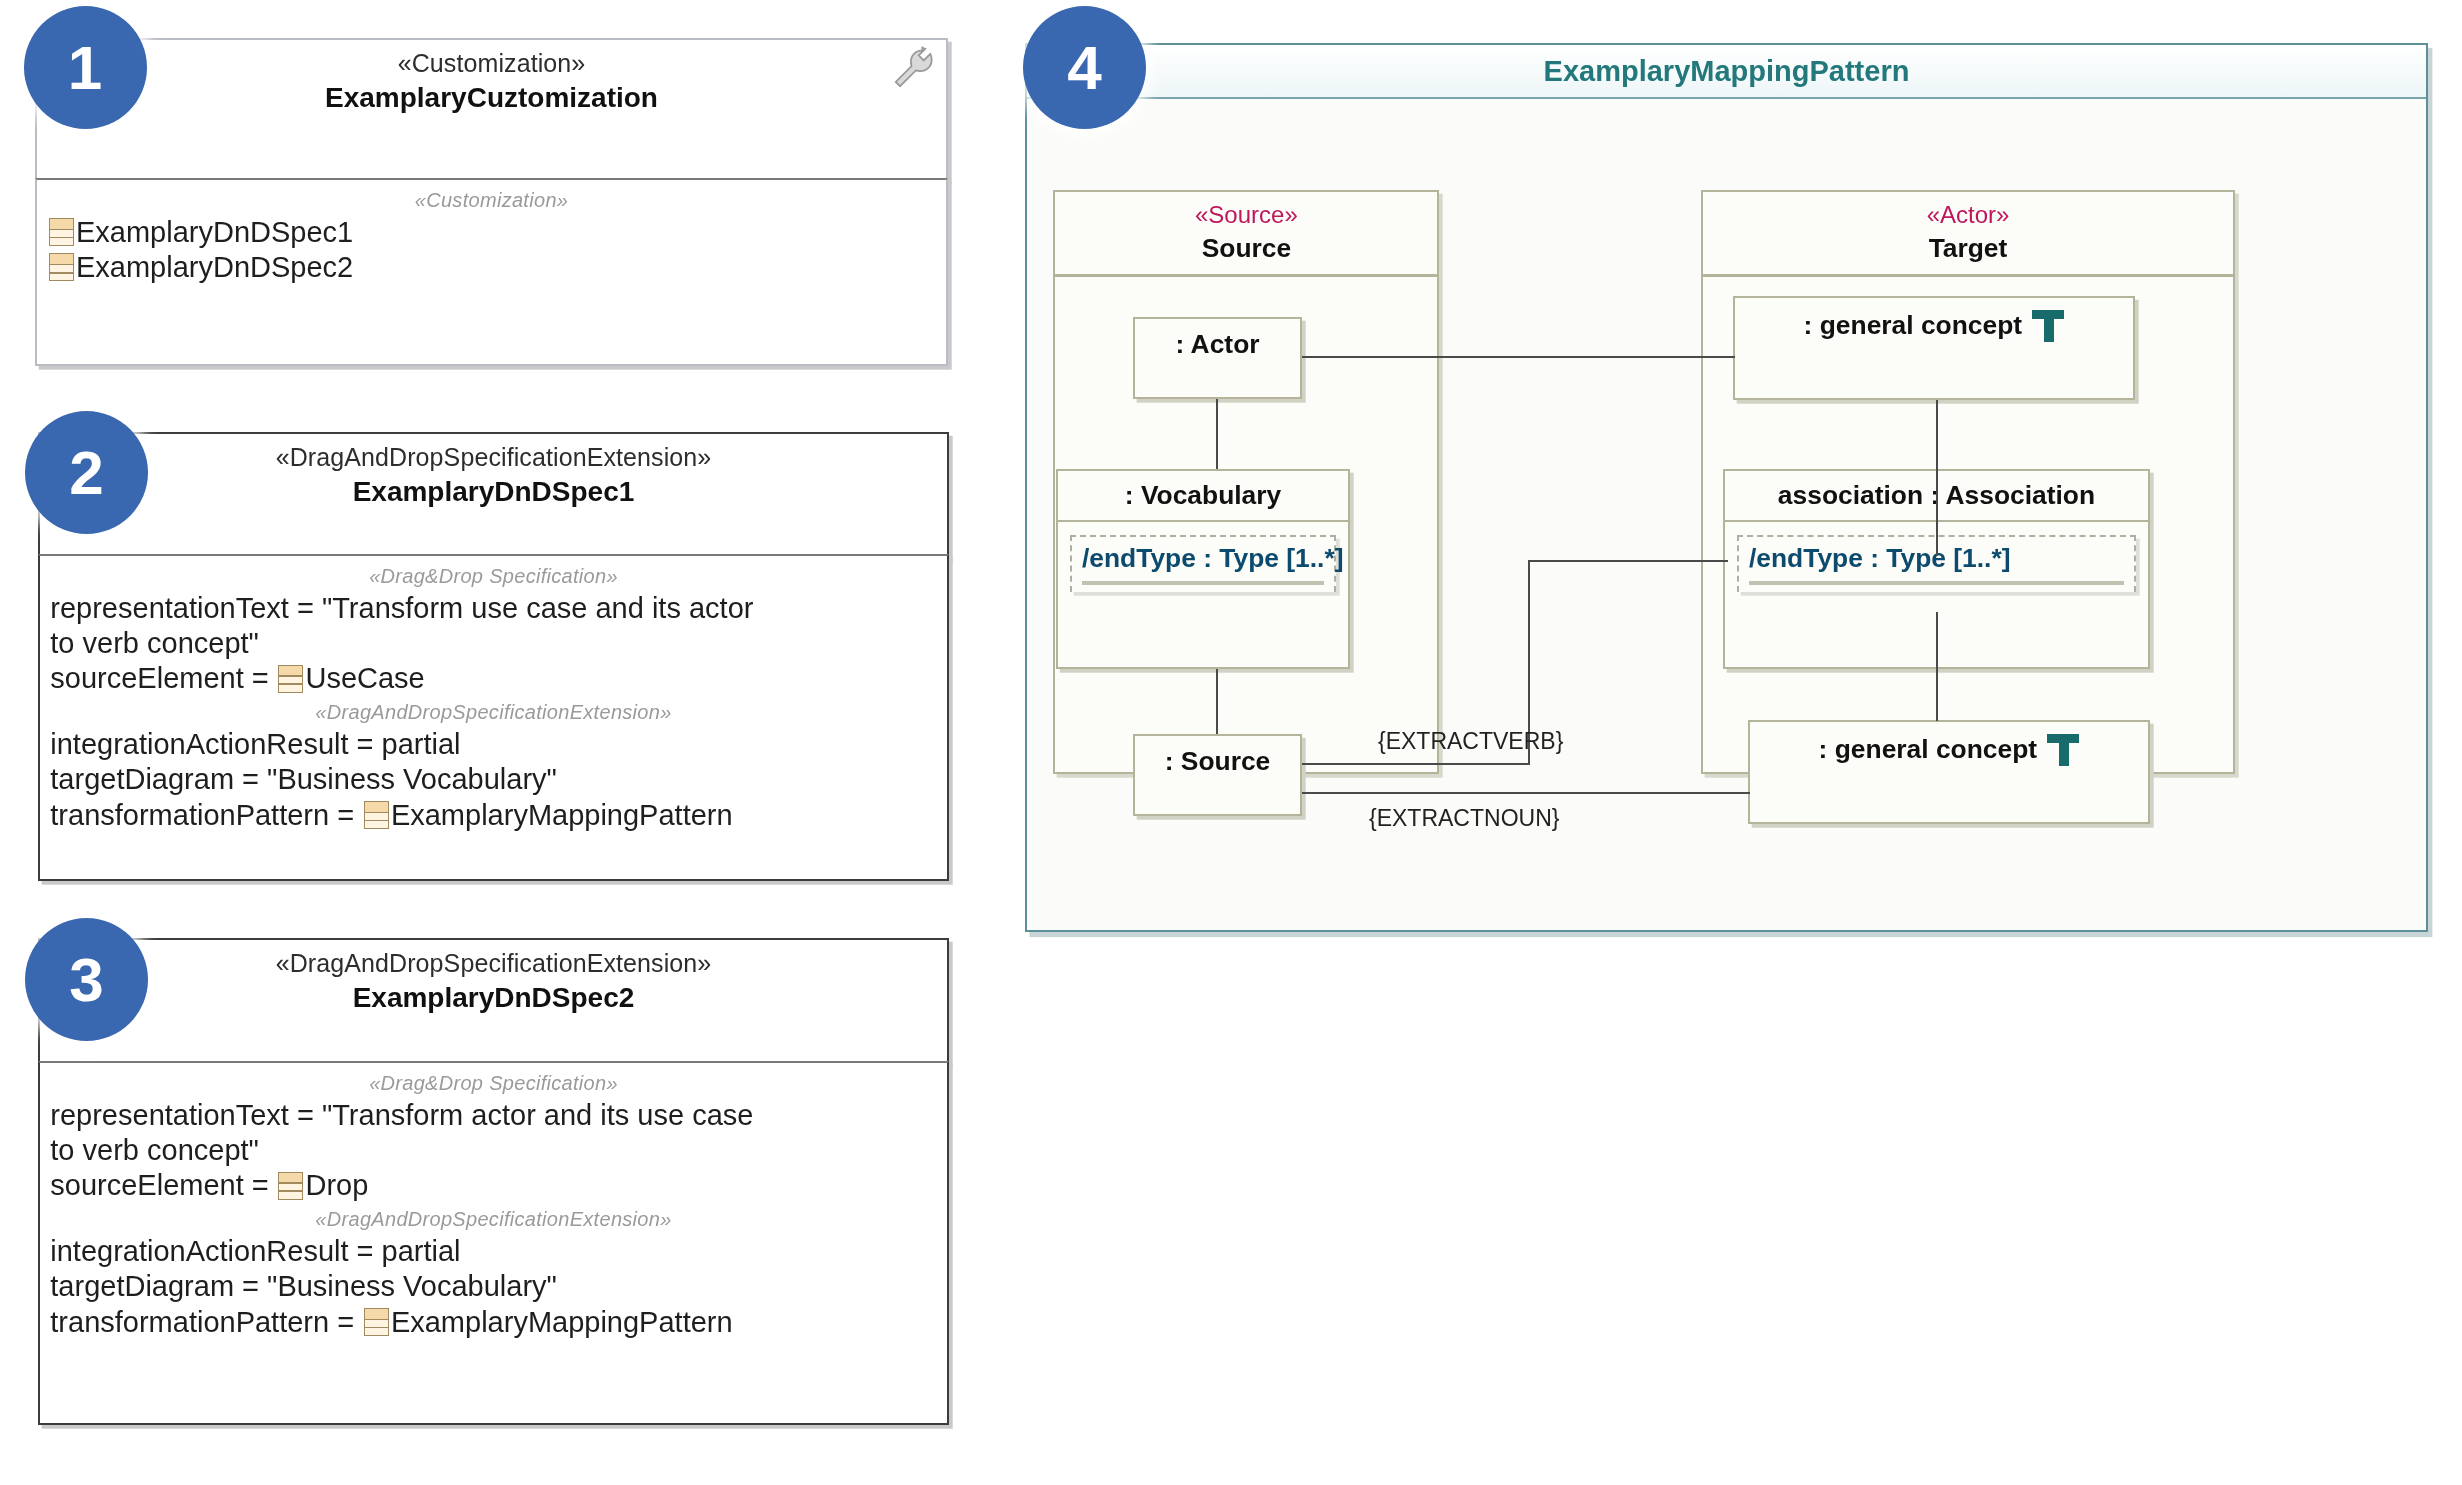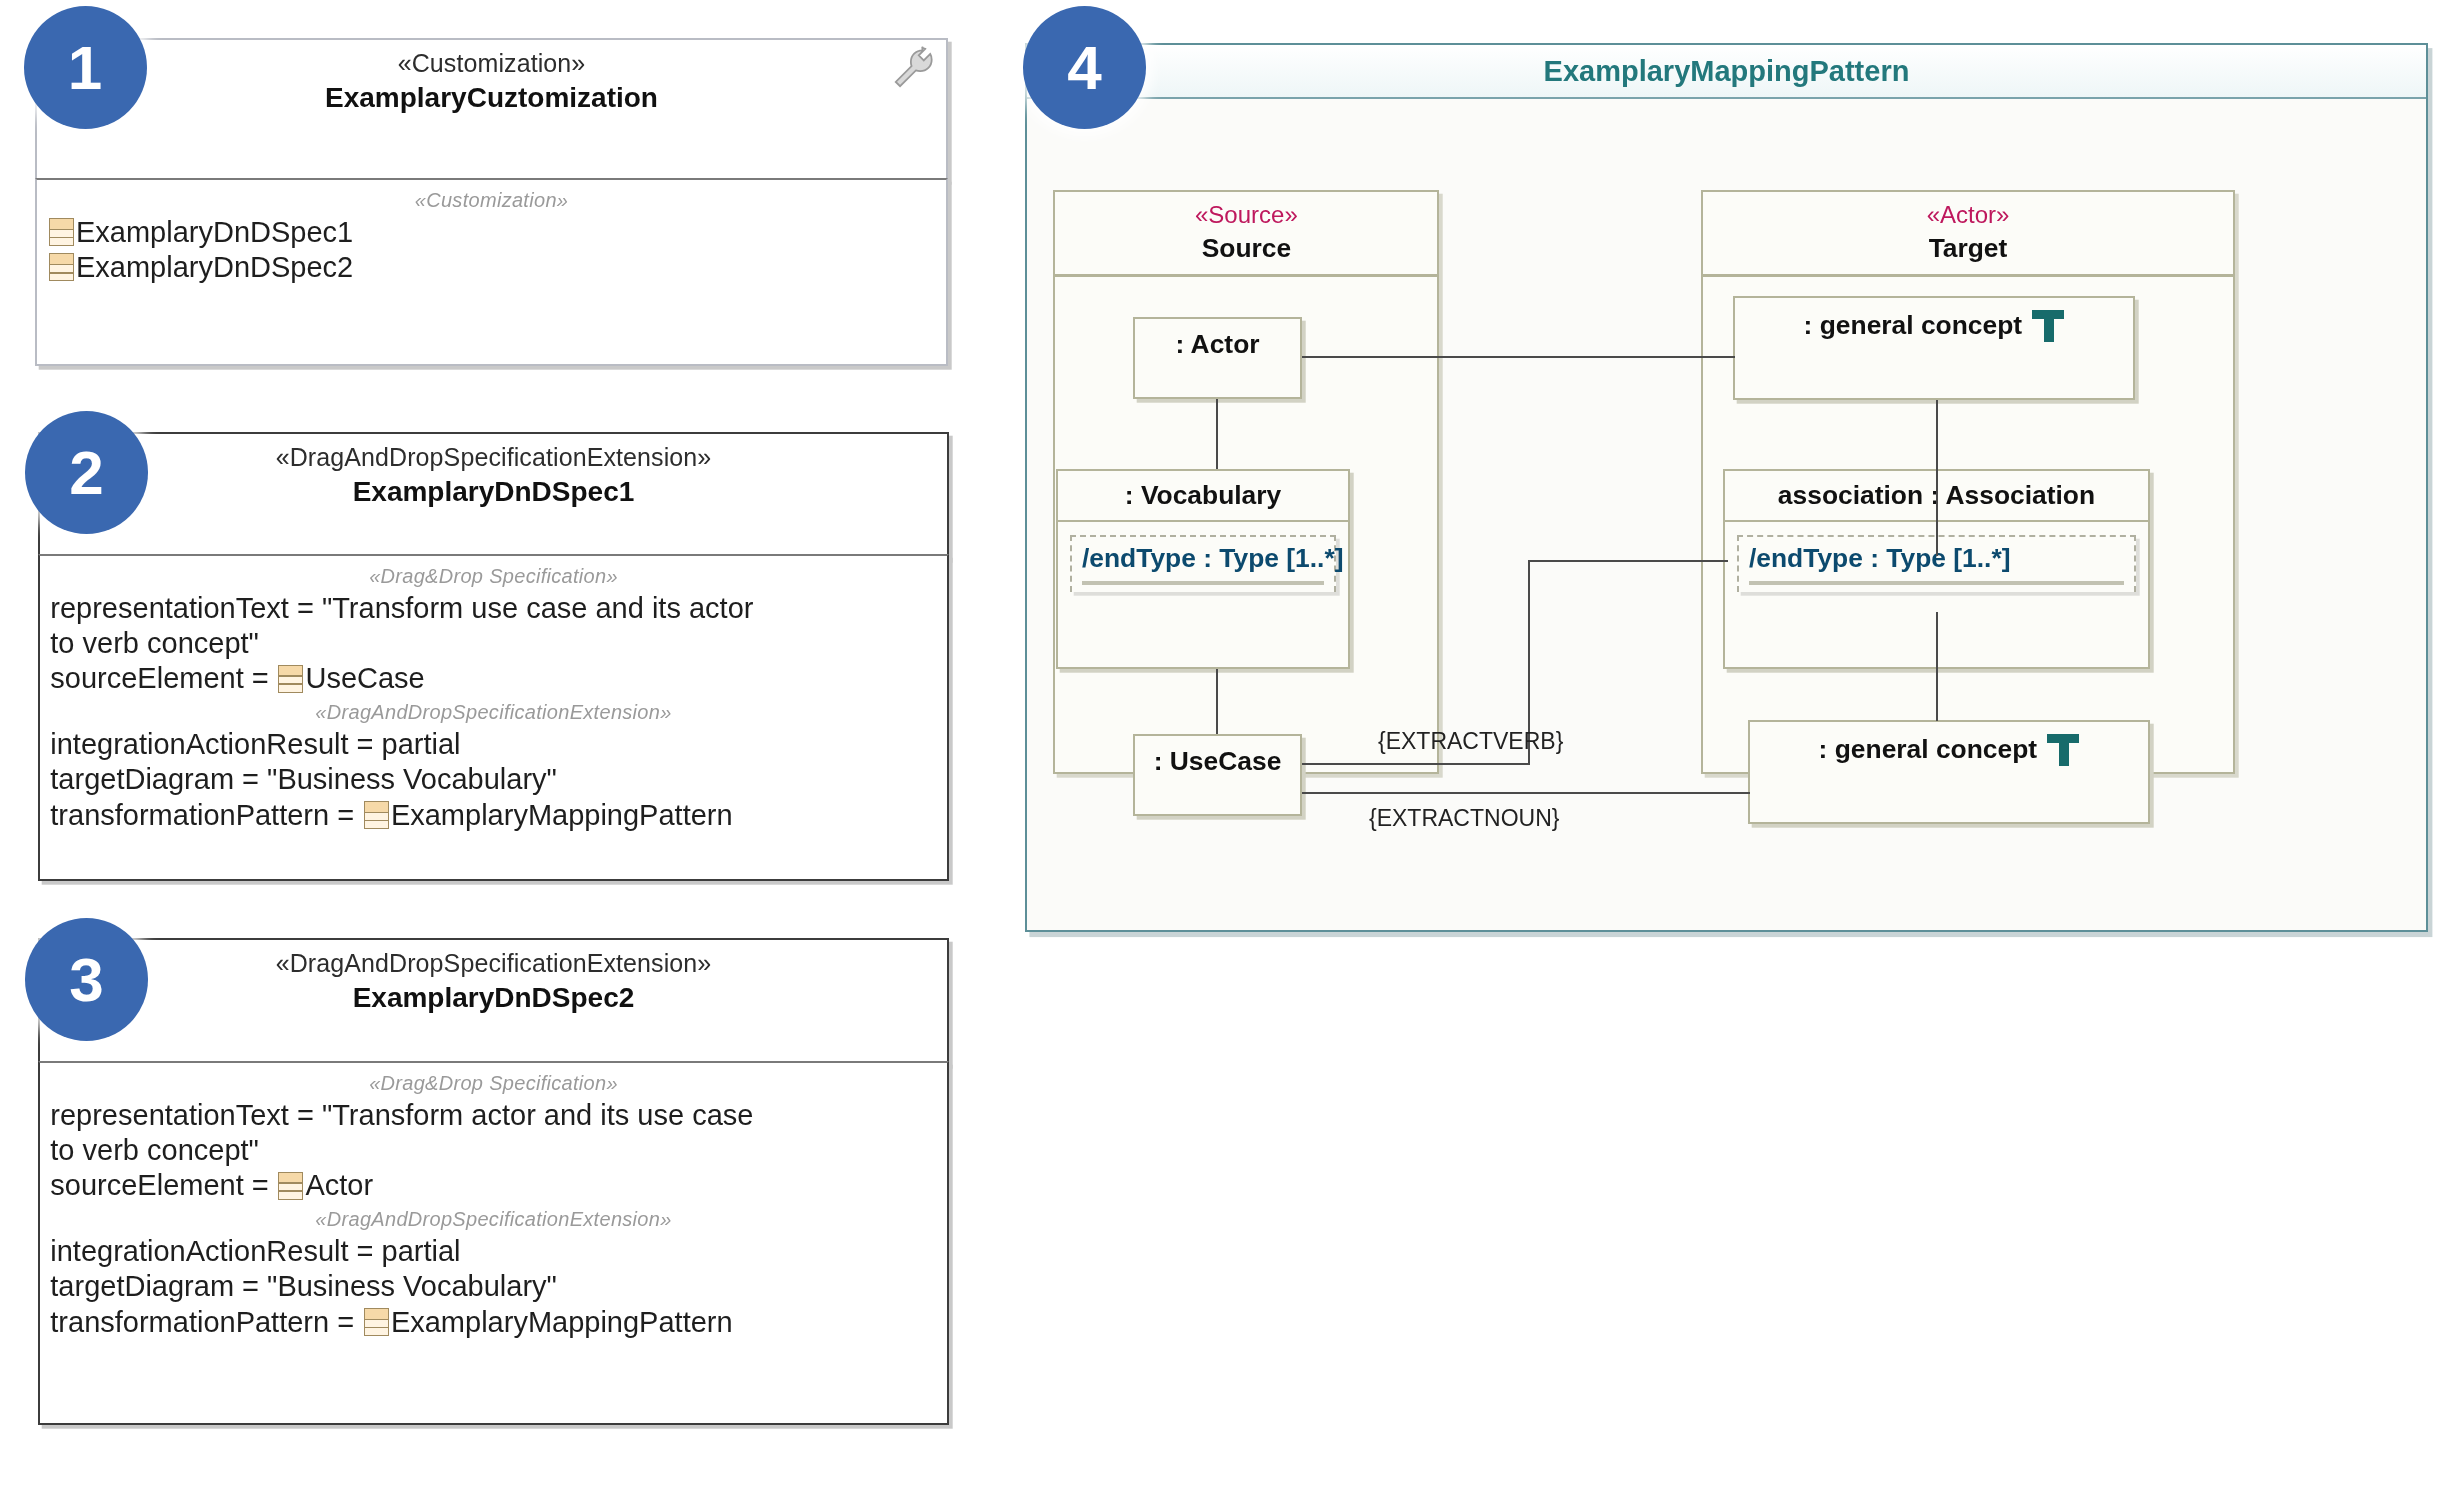--- a/index.html
+++ b/index.html
@@ -165,21 +165,21 @@
     <div class="stereo">«DragAndDropSpecificationExtension»</div>
     <div class="uml-name">ExamplaryDnDSpec2</div>
   </div>
 </div>
 <div class="umlbox" style="left:38px;top:1061px;width:907px;height:360px;border-top:2.2px solid #7a7a7a;">
   <div class="uml-body">
     <div class="stereo-it">«Drag&amp;Drop Specification»</div>
     <div class="attr-line">representationText = "Transform actor and its use case</div>
     <div class="attr-line">to verb concept"</div>
     <div class="attr-line">
-      <span>sourceElement = </span><span class="cls-icon"></span><span>Actor</span>
+      <span>sourceElement = </span><span class="cls-icon"></span><span>Drop</span>
     </div>
     <div class="stereo-it">«DragAndDropSpecificationExtension»</div>
     <div class="attr-line">integrationActionResult = partial</div>
     <div class="attr-line">targetDiagram = "Business Vocabulary"</div>
     <div class="attr-line">
       <span>transformationPattern = </span><span class="cls-icon"></span><span>ExamplaryMappingPattern</span>
     </div>
   </div>
 </div>
 <div class="badge" style="left:25px;top:918px;">
@@ -209,21 +209,21 @@
       <div class="cmp-div"></div>
       <div class="cmp-body">
         <div class="slot">
           <div class="slot-txt">/endType : Type [1..*]</div>
           <div class="slot-rule"></div>
         </div>
       </div>
     </div>
 
     <div class="node" style="left:106px;top:689px;width:169px;height:82px;">
-      <div class="node-title">: UseCase</div>
+      <div class="node-title">: Source</div>
     </div>
 
     <div class="vline" style="left:189px;top:354px;height:70px;"></div>
     <div class="vline" style="left:189px;top:624px;height:65px;"></div>
 
     <div class="role" style="left:674px;top:145px;width:530px;height:580px;">
       <div class="role-head">
         <div class="role-stereo">«Actor»</div>
         <div class="role-name">Target</div>
       </div>

